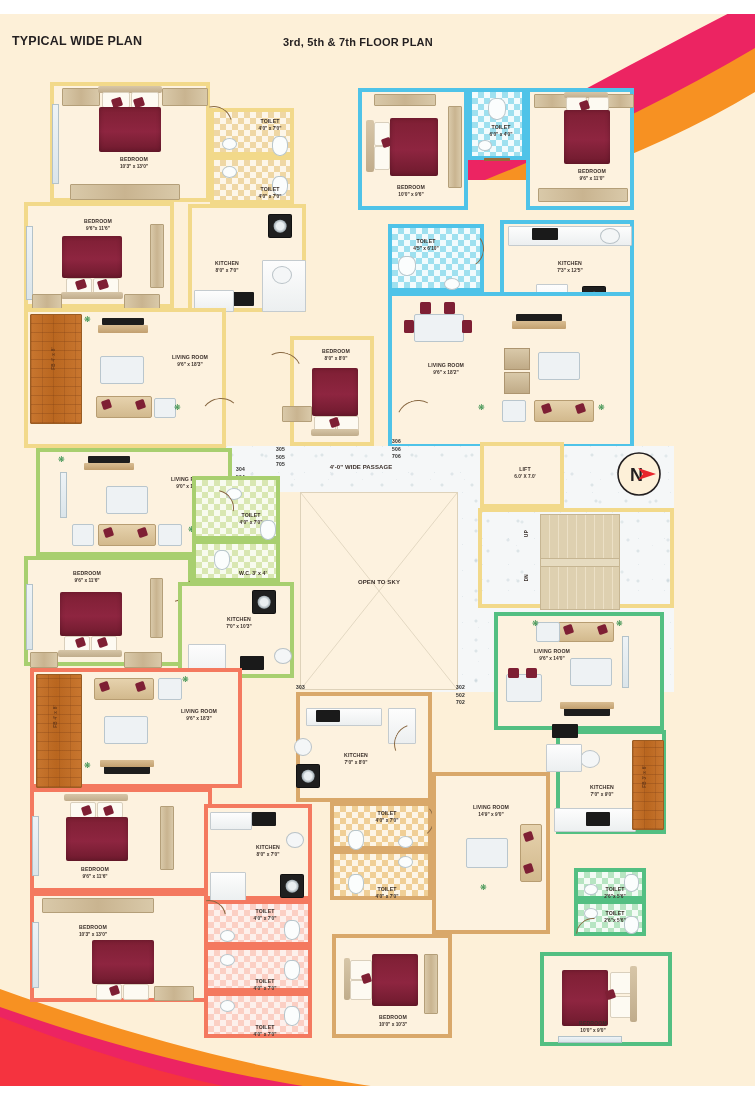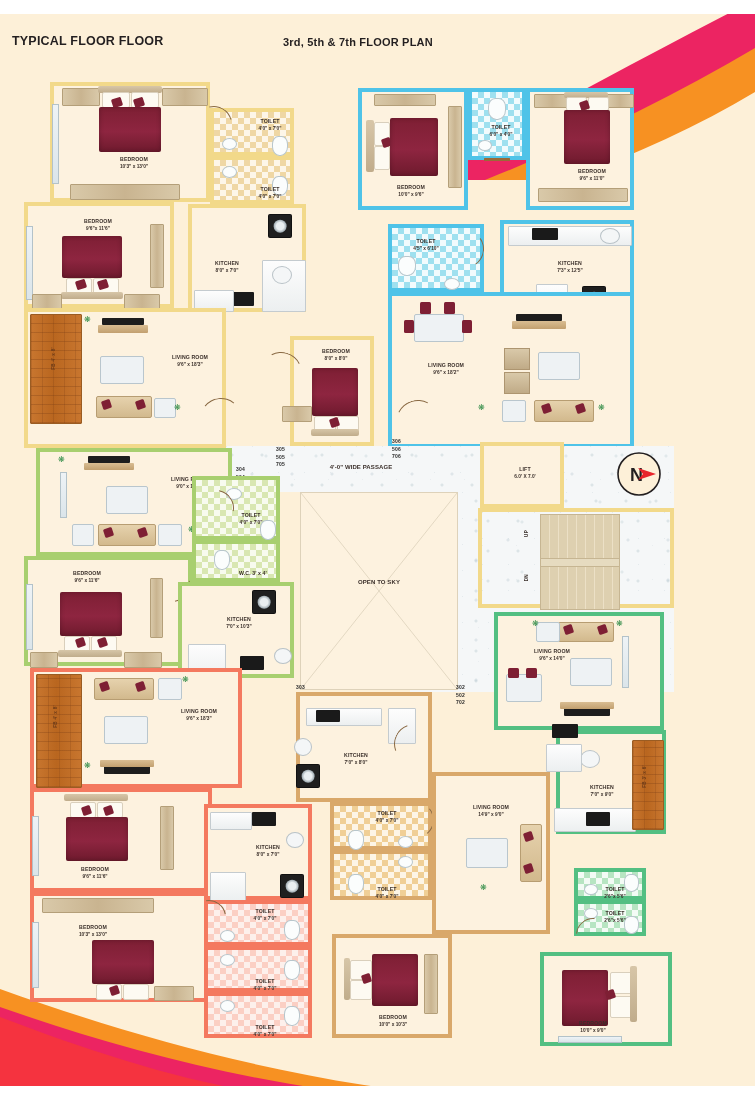--- a/index.html
+++ b/index.html
@@ -127,21 +127,21 @@
     <path d="M420,92 L420,180 L232,180 C300,155 365,125 420,92 Z" fill="#fdf0d8"></path>
   </svg>
   <svg id="bottom-swoosh" class="swoosh" viewBox="0 0 480 110" preserveAspectRatio="none">
     <path d="M0,0 L0,110 L480,110 C300,95 140,50 0,0 Z" fill="#f79122"></path>
     <path d="M0,18 L0,110 L400,110 C250,95 120,60 0,18 Z" fill="#ec2462"></path>
     <path d="M0,28 L0,110 L300,110 C190,96 95,64 0,28 Z" fill="#f5333f"></path>
   </svg>
   <div id="white-strip-top"></div>
   <div id="white-strip-bottom"></div>
 
-  <div id="title-left">TYPICAL FLOOR FLOOR</div>
+  <div id="title-left">TYPICAL WIDE PLAN</div>
   <div id="title-center"><span>3rd, 5th &amp; 7th FLOOR PLAN</span></div>
 
   <div id="plan">
 
     <div class="rm wall-y" style="left:50px;top:10px;width:160px;height:120px;">
       <div class="win" style="left:-2px;top:18px;width:5px;height:78px;"></div>
       <div class="wardrobe" style="left:8px;top:2px;width:36px;height:16px;"></div>
       <div class="wardrobe" style="left:108px;top:2px;width:44px;height:16px;"></div>
       <div class="bed-head" style="left:44px;top:0px;width:64px;height:7px;"></div>
       <div class="pillow" style="left:48px;top:6px;width:26px;height:14px;"></div>

